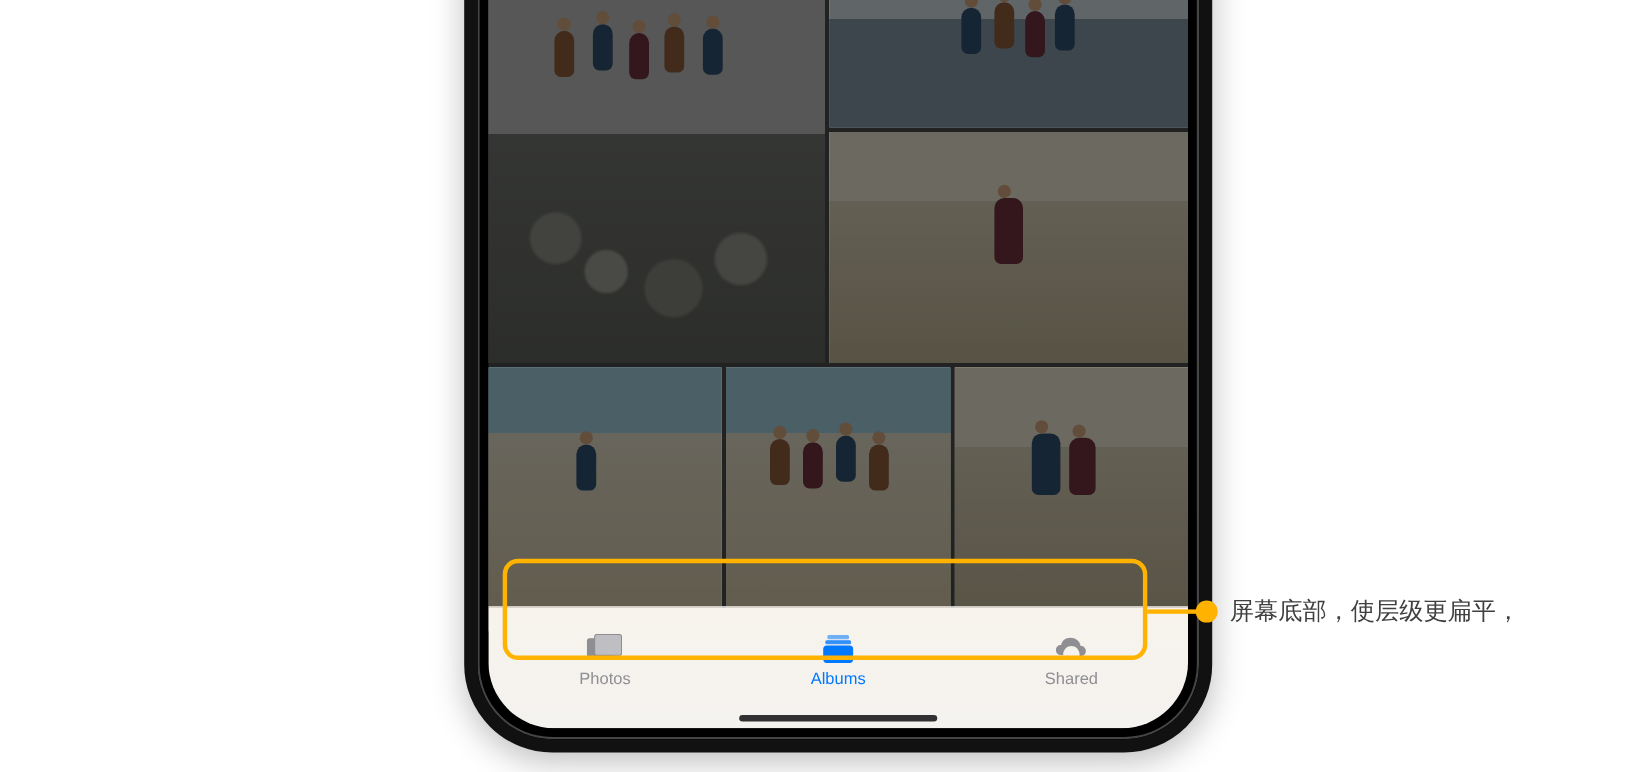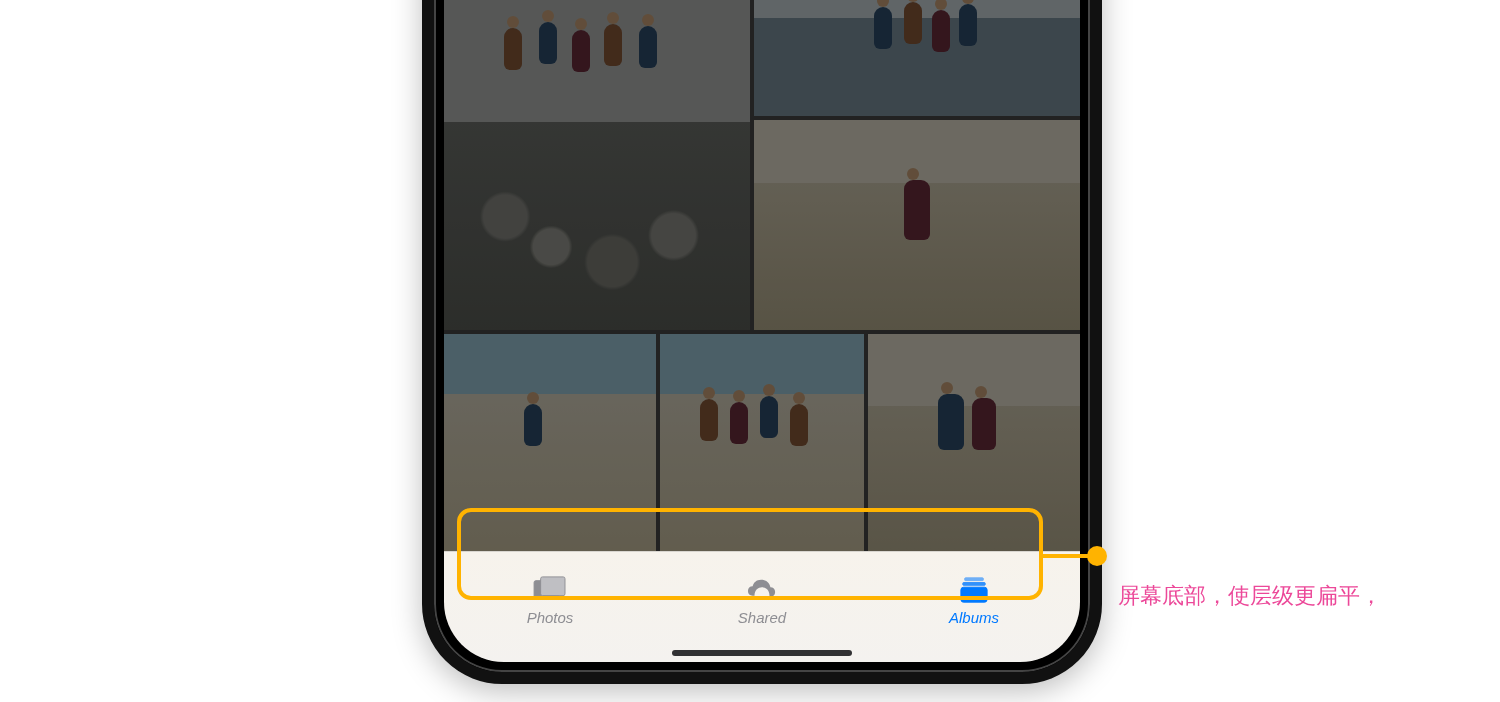--- a/index.html
+++ b/index.html
@@ -89,21 +89,21 @@
   .tab {
     flex:1;
     display:flex;
     flex-direction:column;
     align-items:center;
     justify-content:center;
     gap:4px;
     cursor:pointer;
   }
   .tab .icon { width:38px; height:30px; display:flex; align-items:center; justify-content:center; }
-  .tab .label { font-size:15px;font-style:italic; }
+  .tab .label { font-size:15px; }
   .inactive { color:#8e8e93; }
   .inactive svg { fill:#8e8e93; stroke:#8e8e93; }
   .active { color:#0079ff; }
   .active svg { fill:#0079ff; stroke:#0079ff; }
 
   
   .home-indicator{
     position:absolute;
     left:50%; transform:translateX(-50%);
     bottom:6px;
@@ -130,23 +130,22 @@
     position:absolute;
     width:20px; height:20px;
     margin:-10px 0 0 -10px;
     border-radius:50%;
     background:#ffb300;
   }
   .callout-text{
     position:absolute;
     font-size:22px;
     line-height:1.8;
-    color:#ec4899;
+    color:#404040;
     max-width:340px;
-    margin-top:40px;
   }
 </style>
 </head>
 <body>
 
 <div class="phone">
   <div class="screen">
 
     <div class="grid">
 
@@ -191,38 +190,38 @@
     <div class="tabbar">
       <div class="tab inactive">
         <span class="icon">
           <svg viewBox="0 0 40 32" width="38" height="30">
             <rect x="3" y="6" width="26" height="20" rx="2" fill="#8e8e93"></rect>
             <rect x="10" y="2" width="26" height="20" rx="2" fill="#bfbfc3"></rect>
           </svg>
         </span>
         <span class="label">Photos</span>
       </div>
-      <div class="tab inactive">
-        <span class="icon">
-          <svg viewBox="0 0 40 32" width="38" height="30">
-            <path d="M28 22c0-6-4-9-8-9s-8 3-8 9h-2c-3 0-5-2-5-5 0-3 2-5 5-5 1-4 4-7 9-7 5 0 9 3 10 8 3 0 5 2 5 5 0 3-2 5-5 5h-1z" fill="#8e8e93" stroke="none"></path>
-          </svg>
-        </span>
-        <span class="label">Shared</span>
-      </div>
       <div class="tab active">
         <span class="icon">
           <svg viewBox="0 0 40 32" width="38" height="30">
             <rect x="10" y="3" width="20" height="3" rx="1" fill="#0079ff" opacity=".55"></rect>
             <rect x="8" y="8" width="24" height="3" rx="1" fill="#0079ff" opacity=".8"></rect>
             <rect x="6" y="13" width="28" height="16" rx="3" fill="#0079ff"></rect>
           </svg>
         </span>
         <span class="label">Albums</span>
       </div>
+      <div class="tab inactive">
+        <span class="icon">
+          <svg viewBox="0 0 40 32" width="38" height="30">
+            <path d="M28 22c0-6-4-9-8-9s-8 3-8 9h-2c-3 0-5-2-5-5 0-3 2-5 5-5 1-4 4-7 9-7 5 0 9 3 10 8 3 0 5 2 5 5 0 3-2 5-5 5h-1z" fill="#8e8e93" stroke="none"></path>
+          </svg>
+        </span>
+        <span class="label">Shared</span>
+      </div>
     </div>
 
     <div class="home-indicator"></div>
   </div>
 </div>
 
 <div class="highlight-ring" style="left:457px; top:508px; width:586px; height:92px;"></div>
 <div class="callout-line" style="left:1043px; top:554px; width:50px;"></div>
 <div class="callout-dot" style="left:1097px; top:556px;"></div>
 

